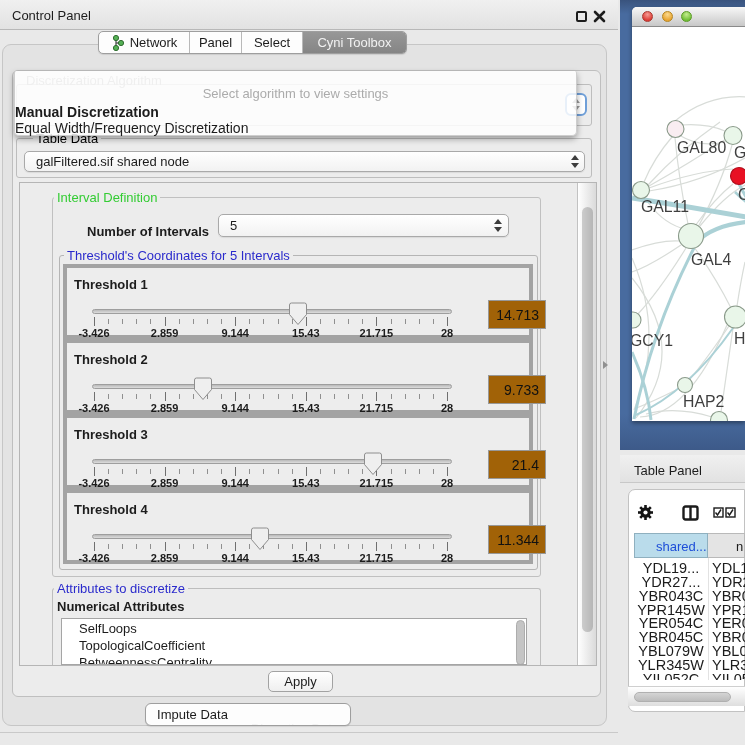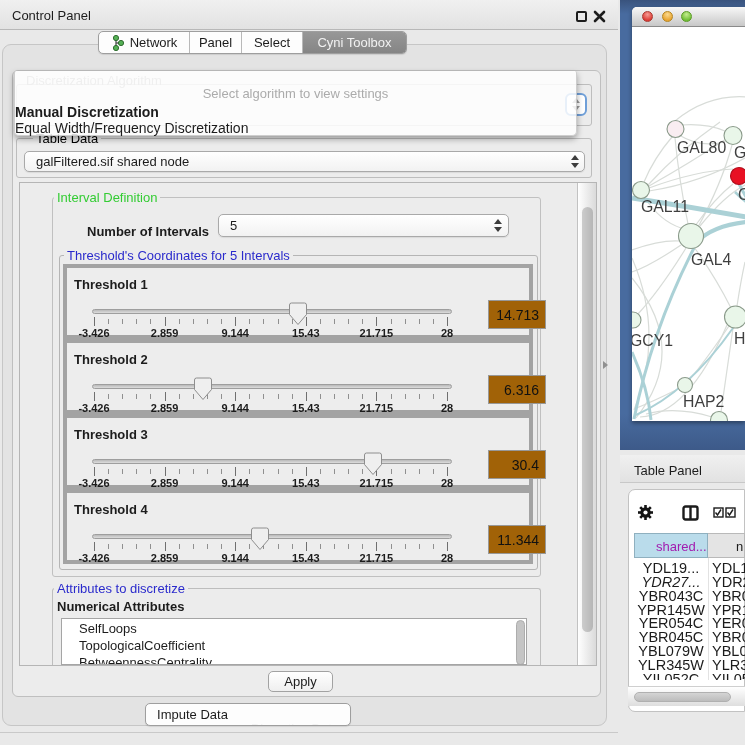--- a/index.html
+++ b/index.html
@@ -136,42 +136,42 @@
     <div class="majt" style="left:380px;"></div>
   <div class="tklbl" style="left:27px;">-3.426</div>
     <div class="tklbl" style="left:97.6px;">2.859</div>
     <div class="tklbl" style="left:168.2px;">9.144</div>
     <div class="tklbl" style="left:238.8px;">15.43</div>
     <div class="tklbl" style="left:309.4px;">21.715</div>
     <div class="tklbl" style="left:380px;">28</div>
   <svg class="thumb" style="left:136px;" width="20" height="24">
       <path d="M3.5,1 H16.5 Q18.5,1 18.5,3 V12.5 L10,22.5 L1.5,12.5 V3 Q1.5,1 3.5,1 Z" fill="#EFEFEF" stroke="#8E8E8E" stroke-width="1"></path>
     </svg>
-  <div class="vbox">6.316</div>
+  <div class="vbox">9.733</div>
 </div>
 <div class="tbox" style="top:414px;">
   <div class="tlabel">Threshold 3</div>
   <div class="track"></div>
     <div class="ticks"></div>
   <div class="majt" style="left:27px;"></div>
     <div class="majt" style="left:97.6px;"></div>
     <div class="majt" style="left:168.2px;"></div>
     <div class="majt" style="left:238.8px;"></div>
     <div class="majt" style="left:309.4px;"></div>
     <div class="majt" style="left:380px;"></div>
   <div class="tklbl" style="left:27px;">-3.426</div>
     <div class="tklbl" style="left:97.6px;">2.859</div>
     <div class="tklbl" style="left:168.2px;">9.144</div>
     <div class="tklbl" style="left:238.8px;">15.43</div>
     <div class="tklbl" style="left:309.4px;">21.715</div>
     <div class="tklbl" style="left:380px;">28</div>
   <svg class="thumb" style="left:306px;" width="20" height="24">
       <path d="M3.5,1 H16.5 Q18.5,1 18.5,3 V12.5 L10,22.5 L1.5,12.5 V3 Q1.5,1 3.5,1 Z" fill="#EFEFEF" stroke="#8E8E8E" stroke-width="1"></path>
     </svg>
-  <div class="vbox">30.4</div>
+  <div class="vbox">21.4</div>
 </div>
 <div class="tbox" style="top:489px;">
   <div class="tlabel">Threshold 4</div>
   <div class="track"></div>
     <div class="ticks"></div>
   <div class="majt" style="left:27px;"></div>
     <div class="majt" style="left:97.6px;"></div>
     <div class="majt" style="left:168.2px;"></div>
     <div class="majt" style="left:238.8px;"></div>
     <div class="majt" style="left:309.4px;"></div>
@@ -193,21 +193,21 @@
 <div class="abs lbl13 bold" style="left:57px;top:599px;">Numerical Attributes</div>
 <div class="abs" style="left:61px;top:618px;width:466px;height:47px;background:#fff;border:1px solid #A5A5A5;overflow:hidden;">
   <div class="litem" style="top:2px;">SelfLoops</div>
   <div class="litem" style="top:19px;">TopologicalCoefficient</div>
   <div class="litem" style="top:36px;">BetweennessCentrality</div>
   <div style="position:absolute;right:1px;top:1px;width:9px;height:45px;background:#C5C5C5;border-radius:5px;border:1px solid #ADADAD;"></div>
 </div>
 
 <div class="abs" style="left:268px;top:671px;width:65px;height:21px;background:linear-gradient(#FFFFFF,#EFEFEF);border:1px solid #A2A2A2;border-radius:5px;text-align:center;font-size:13px;color:#1c1c1c;padding-top:2px;">Apply</div>
 
-<div class="seg" style="left:145px;top:703px;">
+<div class="seg" style="left:145px;top:703px;border-radius:6px;">
   <div class="s" style="width:93px;">Impute Data</div>
   <div class="s dark" style="width:111px;margin-top:24px;">Discretize Data</div>
 </div>
 
 <div class="abs" style="left:603px;top:361px;width:0;height:0;border-top:4px solid transparent;border-bottom:4px solid transparent;border-left:5px solid #909090;"></div>
 
 <div class="abs" style="left:14px;top:71px;width:563px;height:65px;background:rgba(255,255,255,0.84);border-radius:2px 2px 5px 5px;box-shadow:0 3px 6px rgba(0,0,0,0.35);border:1px solid rgba(120,120,120,0.35);border-top:none;"></div>
 <div class="abs" style="left:14px;top:86px;width:563px;text-align:center;font-size:13px;color:#ABABAB;">Select algorithm to view settings</div>
 <div class="abs bold" style="left:15px;top:104px;font-size:14px;color:#1c1c1c;white-space:nowrap;">Manual Discretization</div>
 <div class="abs" style="left:15px;top:120px;font-size:14px;color:#1c1c1c;white-space:nowrap;">Equal Width/Frequency Discretization</div>
@@ -299,26 +299,26 @@
     <rect x="1.5" y="1.5" width="14" height="13" rx="2" fill="none" stroke="#1c1c1c" stroke-width="2.4"></rect>
     <line x1="8.5" y1="2" x2="8.5" y2="14" stroke="#1c1c1c" stroke-width="2.4"></line>
   </svg>
 <svg class="abs" style="left:713px;top:507px;" width="24" height="12">
   <rect x="1" y="1" width="9" height="9" fill="none" stroke="#1c1c1c" stroke-width="1.4"></rect>
   <path d="M2.5,5.5 L4.5,8 L8,2.5" stroke="#1c1c1c" stroke-width="1.4" fill="none"></path>
   <rect x="13" y="1" width="9" height="9" fill="none" stroke="#1c1c1c" stroke-width="1.4"></rect>
   <path d="M14.5,5.5 L16.5,8 L20,2.5" stroke="#1c1c1c" stroke-width="1.4" fill="none"></path>
 </svg>
 
-<div class="abs" style="left:634px;top:533px;width:74px;height:25px;background:#BADCEB;border:1px solid #8FB0BF;font-size:13px;color:#a21caf;padding:5px 0 0 21px;">shared...</div>
+<div class="abs" style="left:634px;top:533px;width:74px;height:25px;background:#BADCEB;border:1px solid #8FB0BF;font-size:13px;color:#1d4ed8;padding:5px 0 0 21px;">shared...</div>
 <div class="abs" style="left:708px;top:533px;width:37px;height:25px;background:#E4E4E4;border:1px solid #B9B9B9;border-left:none;font-size:13px;color:#1c1c1c;padding:5px 0 0 28px;">n</div>
 <div class="abs" style="left:634px;top:558px;width:111px;height:122px;overflow:hidden;font-size:14.5px;color:#1c1c1c;">
   <div style="position:absolute;left:74px;top:0;width:1px;height:122px;background:#E2E2E2;"></div>
   <div style="position:absolute;left:0;top:2px;width:74px;text-align:center;">YDL19...</div>
-  <div style="position:absolute;left:0;top:16px;width:74px;text-align:center;font-style:italic;">YDR27...</div>
+  <div style="position:absolute;left:0;top:16px;width:74px;text-align:center;">YDR27...</div>
   <div style="position:absolute;left:0;top:30px;width:74px;text-align:center;">YBR043C</div>
   <div style="position:absolute;left:0;top:44px;width:74px;text-align:center;">YPR145W</div>
   <div style="position:absolute;left:0;top:57px;width:74px;text-align:center;">YER054C</div>
   <div style="position:absolute;left:0;top:71px;width:74px;text-align:center;">YBR045C</div>
   <div style="position:absolute;left:0;top:85px;width:74px;text-align:center;">YBL079W</div>
   <div style="position:absolute;left:0;top:99px;width:74px;text-align:center;">YLR345W</div>
   <div style="position:absolute;left:0;top:113px;width:74px;text-align:center;">YIL052C</div>
   <div style="position:absolute;left:78px;top:2px;">YDL194W</div>
   <div style="position:absolute;left:78px;top:16px;">YDR277C</div>
   <div style="position:absolute;left:78px;top:30px;">YBR043C</div>

